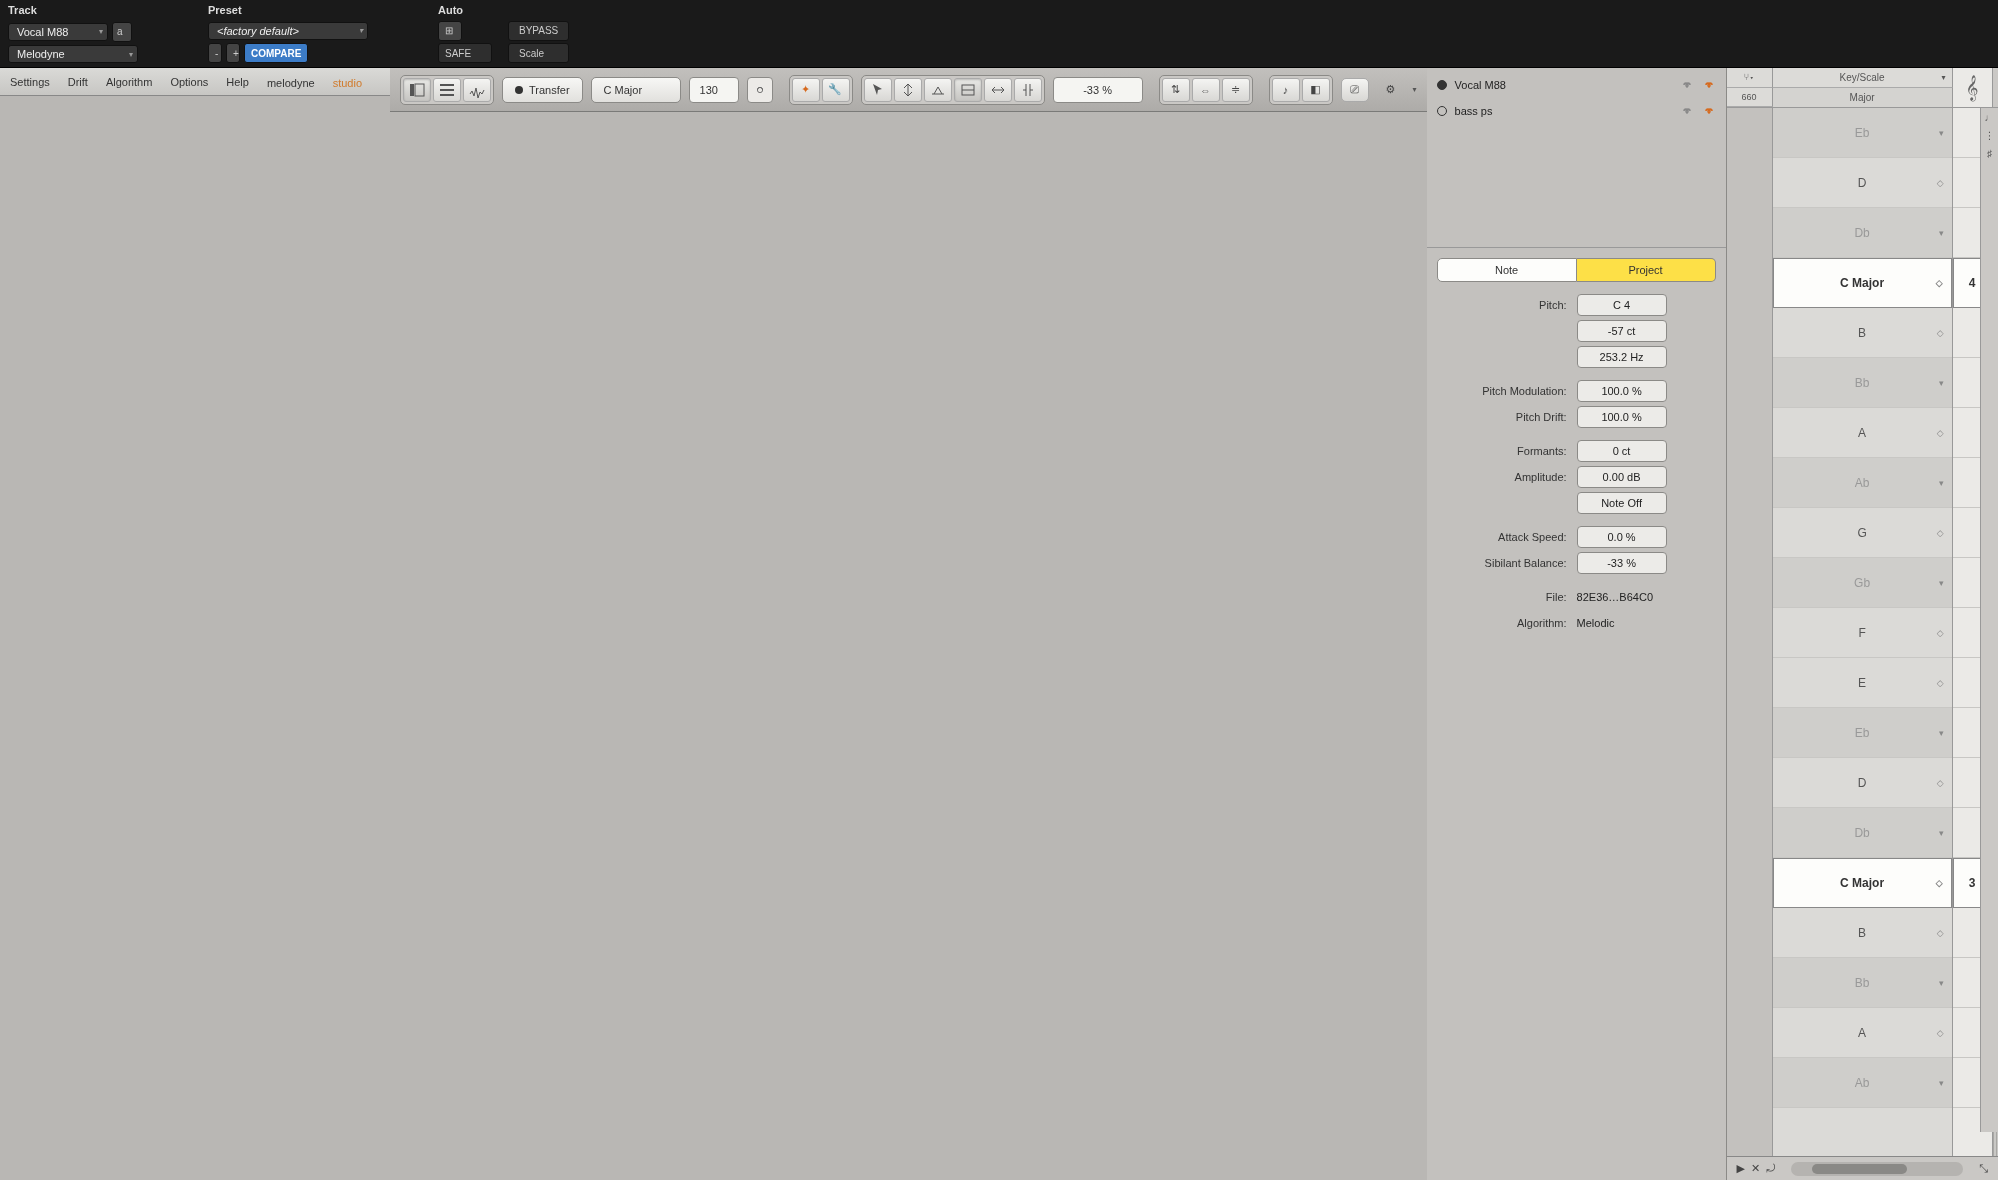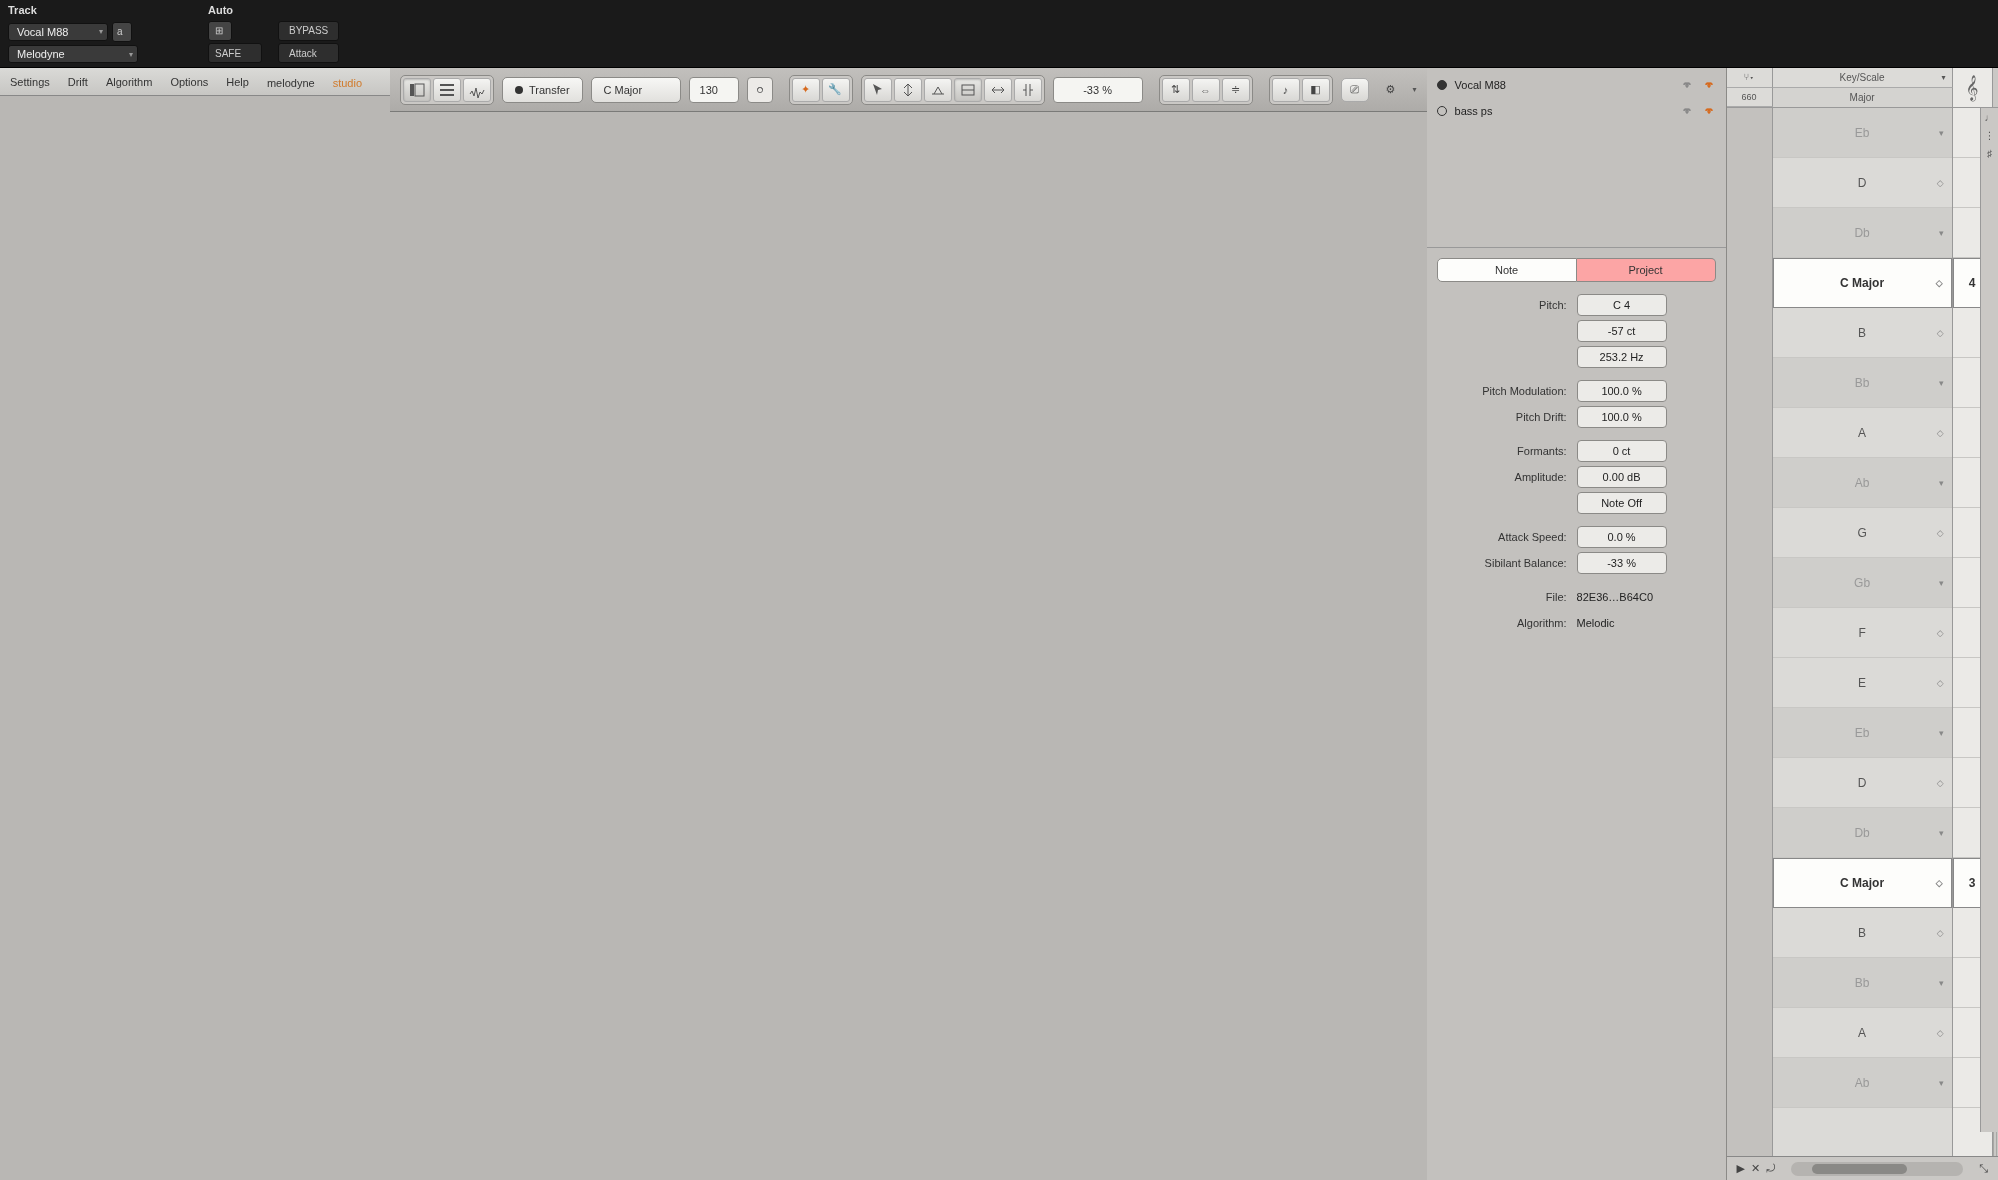--- a/index.html
+++ b/index.html
@@ -38,21 +38,21 @@
 .track-row{display:flex;align-items:center;height:26px;gap:8px;padding:0 6px;color:#222}
 .track-row .dot{width:10px;height:10px;border:1px solid #333;border-radius:50%}
 .track-row.sel .dot{background:#333}
 .track-row .name{flex:1}
 .mini{width:14px;height:14px;display:inline-block}
 .mini.grey svg{stroke:#888}
 .mini.orange svg{stroke:#d66a1e}
 
 .inspector{flex:1;padding:10px;overflow:auto}
 .tabs{display:flex;margin-bottom:12px}
-.tab{flex:1;height:24px;border:1px solid #8b8a87;display:flex;align-items:center;justify-content:center;background:#fca5a5;cursor:pointer;color:#333}
+.tab{flex:1;height:24px;border:1px solid #8b8a87;display:flex;align-items:center;justify-content:center;background:#fde047;cursor:pointer;color:#333}
 .tab:first-child{border-radius:5px 0 0 5px}
 .tab:last-child{border-radius:0 5px 5px 0;border-left:none}
 .tab.active{background:#fdfdfb}
 .prop{display:flex;align-items:center;margin-bottom:4px}
 .prop label{width:140px;text-align:right;padding-right:10px;color:#333}
 .prop .val{width:90px;height:22px;border:1px solid #8b8a87;border-radius:4px;background:#ecebe8;display:flex;align-items:center;justify-content:center;color:#222;cursor:text}
 .prop.gap{margin-top:12px}
 .prop.txt .val{border:none;background:none;justify-content:flex-start}
 
 .editor{flex:1;display:flex;flex-direction:column;position:relative;background:#cac8c5}
@@ -105,29 +105,40 @@
     <div class="host-row">
       <div class="host-select">
           <span>Vocal M88</span>
         </div>
       <div class="host-btn" style="min-width:20px;padding:0 4px">a</div>
     </div>
     <div class="host-select" style="width:130px">
         <span>Melodyne</span>
       </div>
   </div>
+  <div class="host-col" style="width:230px">
+    <div class="host-label">Preset</div>
+    <div class="host-select" style="width:160px;font-style:italic">
+        <span>&lt;factory default&gt;</span>
+      </div>
+    <div class="host-row">
+      <div class="host-btn" style="width:14px">-</div>
+      <div class="host-btn" style="width:14px">+</div>
+      <div class="host-btn blue">COMPARE</div>
+    </div>
+  </div>
   <div class="host-col" style="width:70px">
     <div class="host-label">Auto</div>
     <div class="host-btn" style="width:24px">⊞</div>
     <div class="host-btn dark">SAFE</div>
   </div>
   <div class="host-col" style="padding-top:4px">
     <div style="height:14px"></div>
     <div class="host-btn dark" style="padding:0 10px">BYPASS</div>
-    <div class="host-btn dark" style="padding:0 10px">Attack</div>
+    <div class="host-btn dark" style="padding:0 10px">Scale</div>
   </div>
   <div class="close-dot"></div>
 </div>
 
 <div class="plugin">
 
   <div class="menubar">
     <span>Settings</span>
     <span>Drift</span>
     <span>Algorithm</span>

